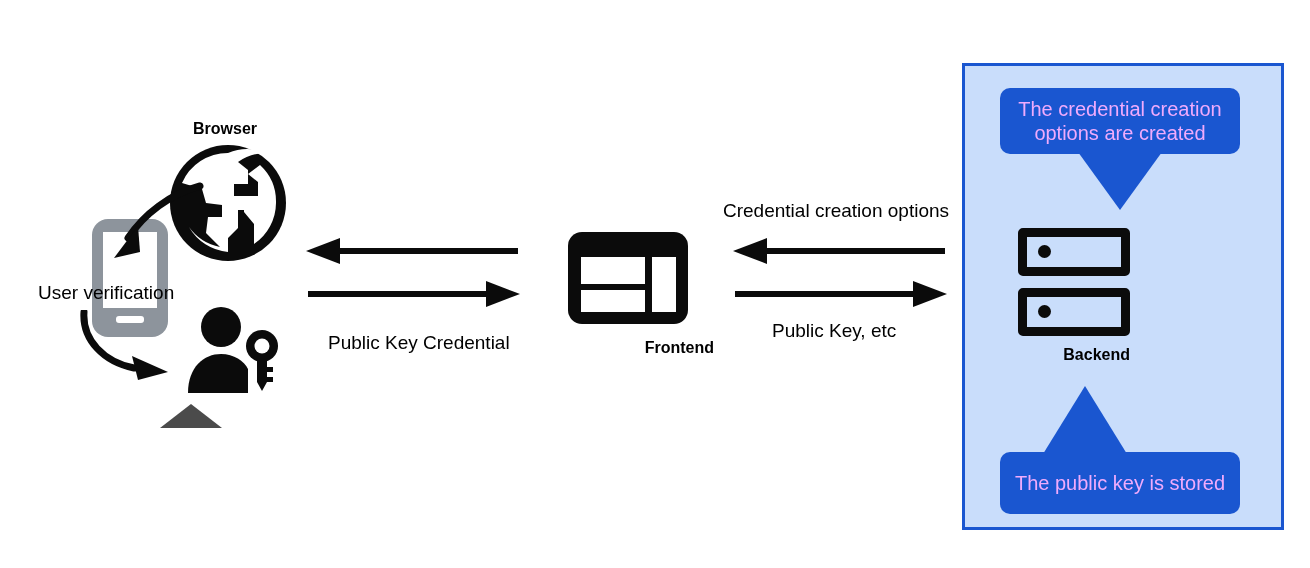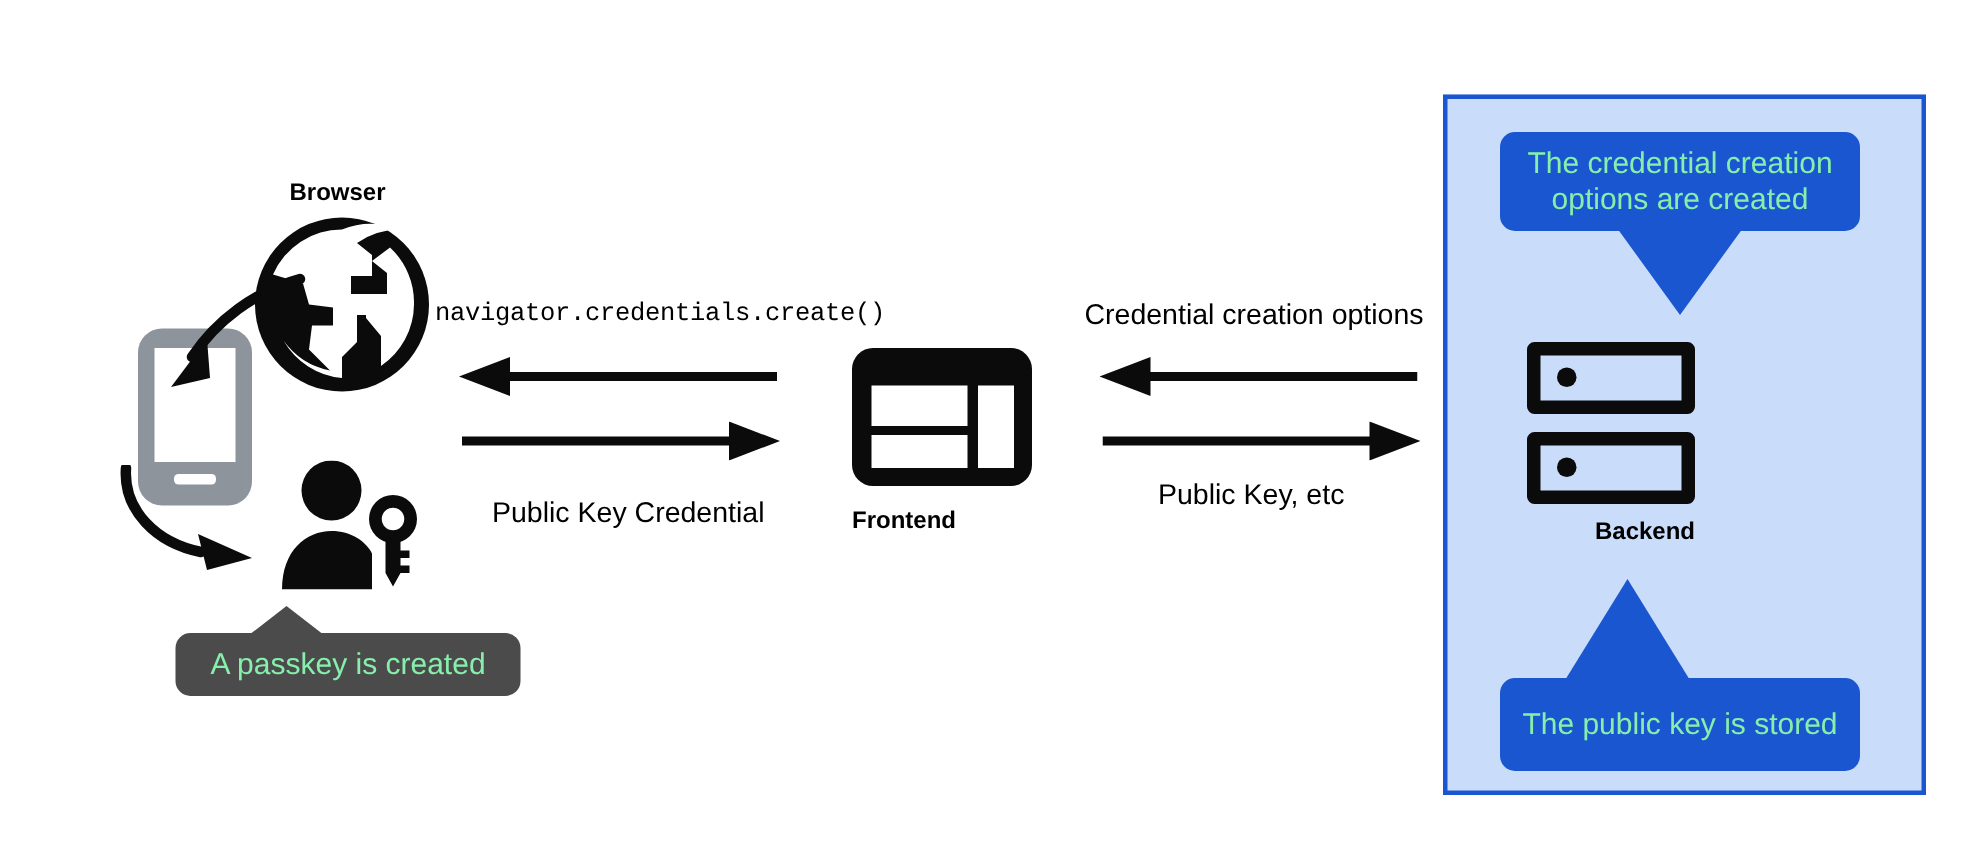--- a/index.html
+++ b/index.html
@@ -35,21 +35,21 @@
   .label-mono {
     font-family: "Liberation Mono", "DejaVu Sans Mono", monospace;
     font-size: 17px;
     letter-spacing: -0.2px;
   }
 
   
   .callout {
     box-sizing: border-box;
     border-radius: 10px;
-    color: #86efac;
+    color: #f0abfc;
     display: flex;
     align-items: center;
     justify-content: center;
     text-align: center;
     font-size: 20px;
     line-height: 1.22;
     padding: 6px 14px;
   }
   .callout-dark { background: #4b4b4b; }
   .callout-blue { background: #1a56d0; }
@@ -141,53 +141,48 @@
     <div class="phone-body abs" style="left:0; top:0; width:76px; height:118px;"></div>
     <div class="phone-screen" style="left:11px; top:13px; width:54px; height:76px;"></div>
     <div class="phone-bar" style="left:24px; top:97px; width:28px; height:7px;"></div>
   </div>
 
   <svg class="abs" style="left:96px; top:180px;" width="110" height="90" viewBox="0 0 110 90">
     <path d="M104 6 C74 14, 48 34, 32 58" stroke="#0b0b0b" stroke-width="7" fill="none" stroke-linecap="round"></path>
     <polygon points="18,78 42,46 44,72" fill="#0b0b0b"></polygon>
   </svg>
 
+  <div class="abs label" style="left:38px; top:281px;">User verification</div>
 
   <svg class="abs" style="left:76px; top:310px;" width="120" height="80" viewBox="0 0 120 80">
     <path d="M8 2 C6 30, 28 52, 58 58" stroke="#0b0b0b" stroke-width="7" fill="none" stroke-linecap="round"></path>
     <polygon points="92,62 56,46 62,70" fill="#0b0b0b"></polygon>
   </svg>
 
   <svg class="abs" style="left:186px; top:307px;" width="104" height="86" viewBox="0 0 104 86">
     <circle cx="35" cy="20" r="20" fill="#0b0b0b"></circle>
     <path d="M2 86 C2 60, 18 47, 35 47 C48 47, 58 54, 62 62 L62 86 Z" fill="#0b0b0b"></path>
     <circle cx="76" cy="39" r="16" fill="#0b0b0b"></circle>
     <circle cx="76" cy="39" r="7.5" fill="#ffffff"></circle>
     <path d="M71 52 L81 52 L81 60 L87 60 L87 65 L81 65 L81 70 L87 70 L87 75 L81 75 L76 84 L71 75 Z" fill="#0b0b0b"></path>
   </svg>
 
   <svg class="abs" style="left:160px; top:404px;" width="62" height="24" viewBox="0 0 62 24">
     <polygon points="31,0 62,24 0,24" fill="#4b4b4b"></polygon>
   </svg>
 
-  <div class="abs" style="left:117px; top:422px; width:230px; height:42px;">
-    <div class="callout callout-dark" style="width:230px; height:42px;">
-      <span>A passkey is created</span>
-    </div>
-  </div>
 
   <div class="abs" style="left:568px; top:232px; width:120px; height:92px;">
     <div class="fe-frame abs" style="left:0; top:0; width:120px; height:92px;"></div>
     <div class="fe-cell" style="left:13px; top:25px; width:64px; height:27px;"></div>
     <div class="fe-cell" style="left:13px; top:58px; width:64px; height:22px;"></div>
     <div class="fe-cell" style="left:84px; top:25px; width:24px; height:55px;"></div>
   </div>
-  <div class="abs label label-bold" style="left:568px; top:338px; width:120px; text-align:left;">Frontend</div>
-
-  <div class="abs label label-mono" style="left:290px; top:199px;">navigator.credentials.create()</div>
+  <div class="abs label label-bold" style="left:594px; top:338px; width:120px; text-align:right;">Frontend</div>
+
 
   <svg class="abs arrow" style="left:306px; top:238px;" width="212" height="26" viewBox="0 0 212 26">
     <line x1="28" y1="13" x2="212" y2="13" stroke="#0b0b0b" stroke-width="6"></line>
     <polygon points="0,13 34,0 34,26" fill="#0b0b0b"></polygon>
   </svg>
 
   <svg class="abs arrow" style="left:308px; top:281px;" width="212" height="26" viewBox="0 0 212 26">
     <line x1="0" y1="13" x2="184" y2="13" stroke="#0b0b0b" stroke-width="6"></line>
     <polygon points="212,13 178,0 178,26" fill="#0b0b0b"></polygon>
   </svg>

